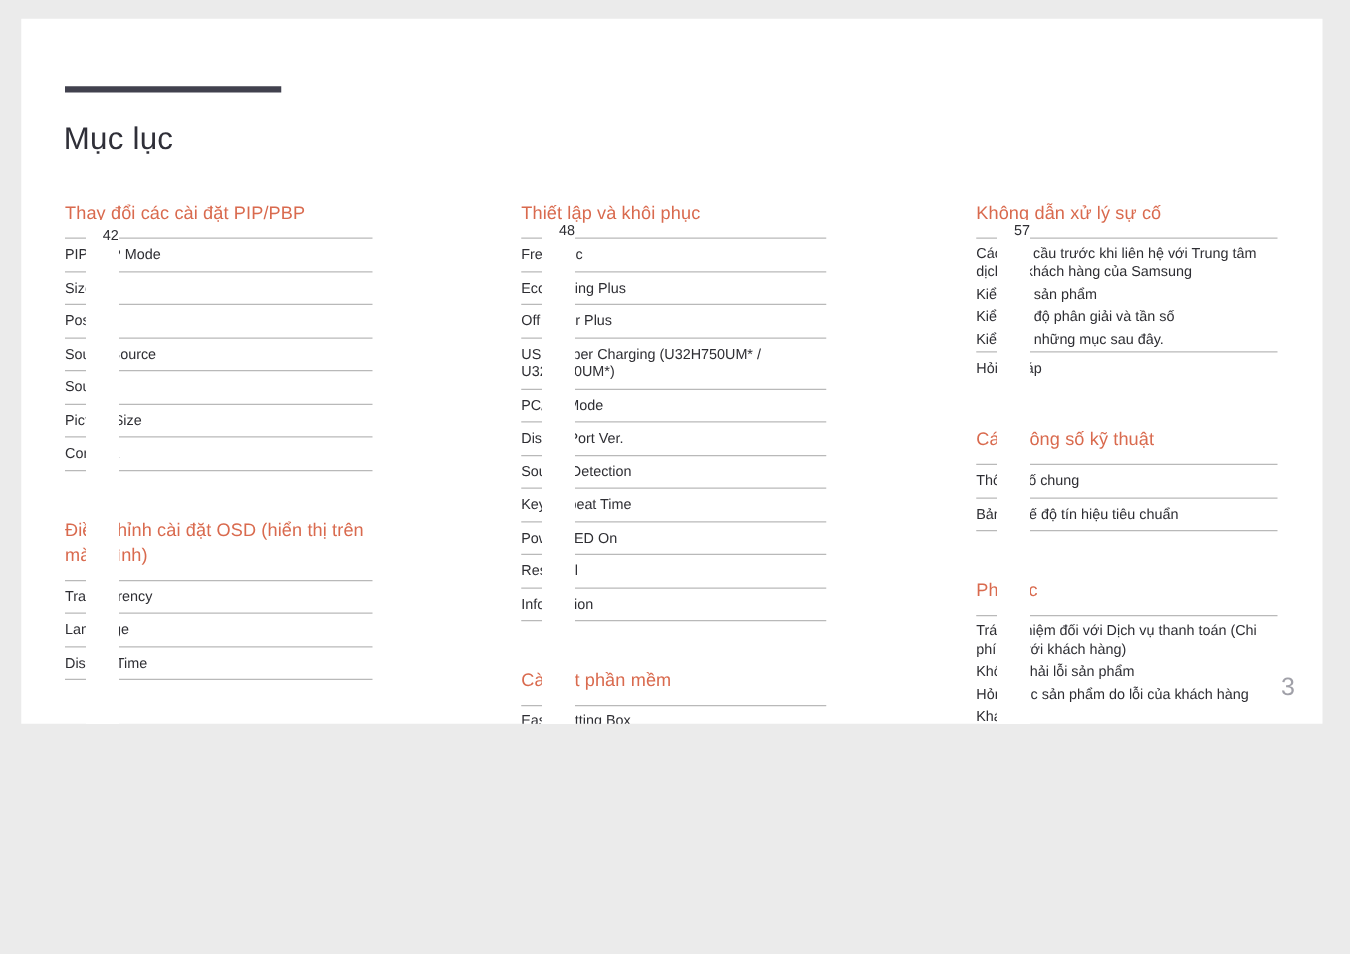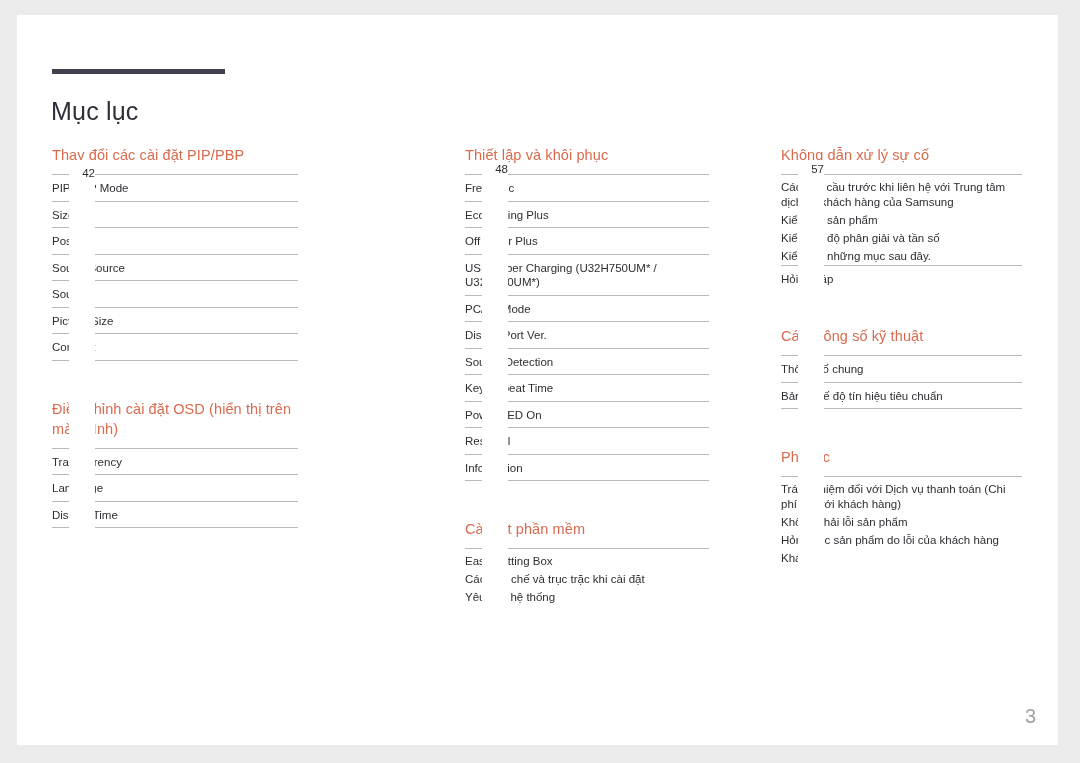--- a/index.html
+++ b/index.html
@@ -11,21 +11,21 @@
     height: 763px;
     background: #ebebeb;
     font-family: "Liberation Sans", sans-serif;
     -webkit-font-smoothing: antialiased;
   }
   .page {
     position: absolute;
     left: 17px;
     top: 15px;
     width: 1041px;
-    height: 730px;
+    height: 564px;
     background: #ffffff;
     overflow: hidden;
   }
   .title-rule {
     position: absolute;
     left: 35px;
     top: 54px;
     width: 173px;
     height: 5px;
     background: #41414e;
@@ -40,24 +40,24 @@
     letter-spacing: 0.2px;
   }
   .columns {
     position: absolute;
     left: 0;
     top: 130px;
     width: 1041px;
   }
   .col {
     position: absolute;
-    top: 0;
+    top: 16px;
   }
   .col-1 { left: 35px;  width: 246px; }
-  .col-2 { left: 400px; width: 244px; margin-left: 48px; }
+  .col-2 { left: 400px; width: 244px; }
   .col-3 { left: 764px; width: 241px; }
 
   .section { margin-bottom: 4px; }
   .section + .section { margin-top: 38px; }
 
   .sec-title {
     color: #d96a4e;
     font-size: 14.5px;
     line-height: 20px;
     font-weight: 400;

